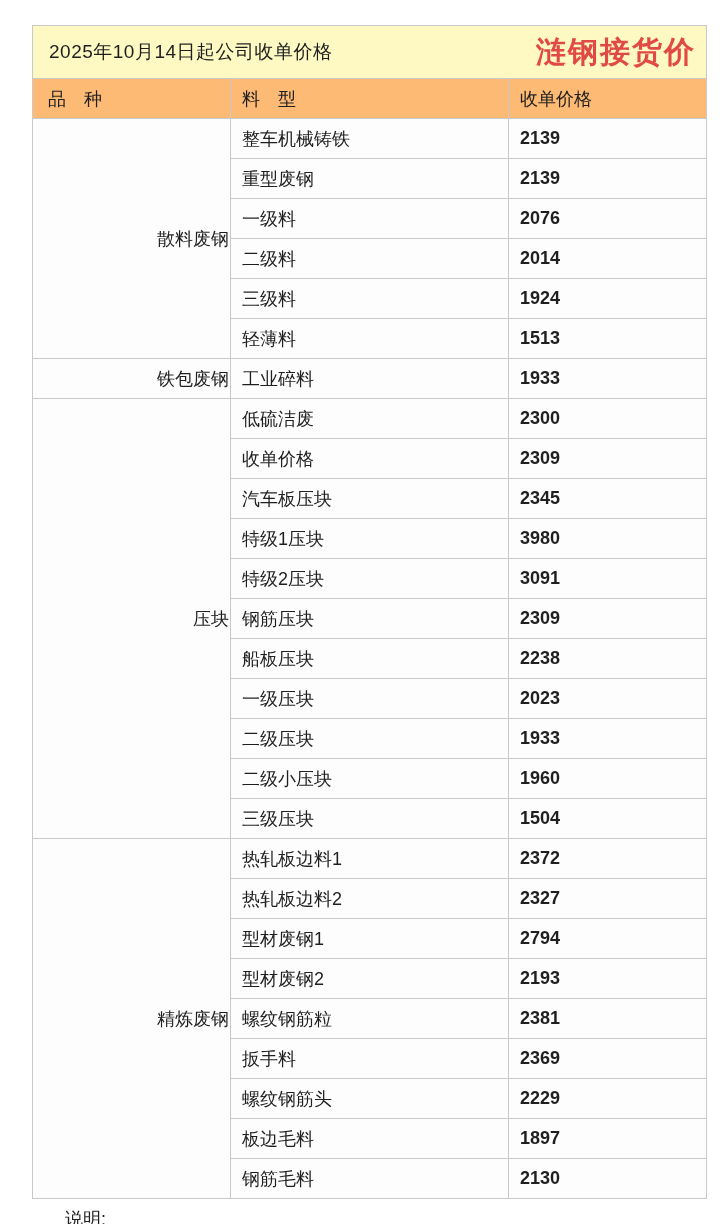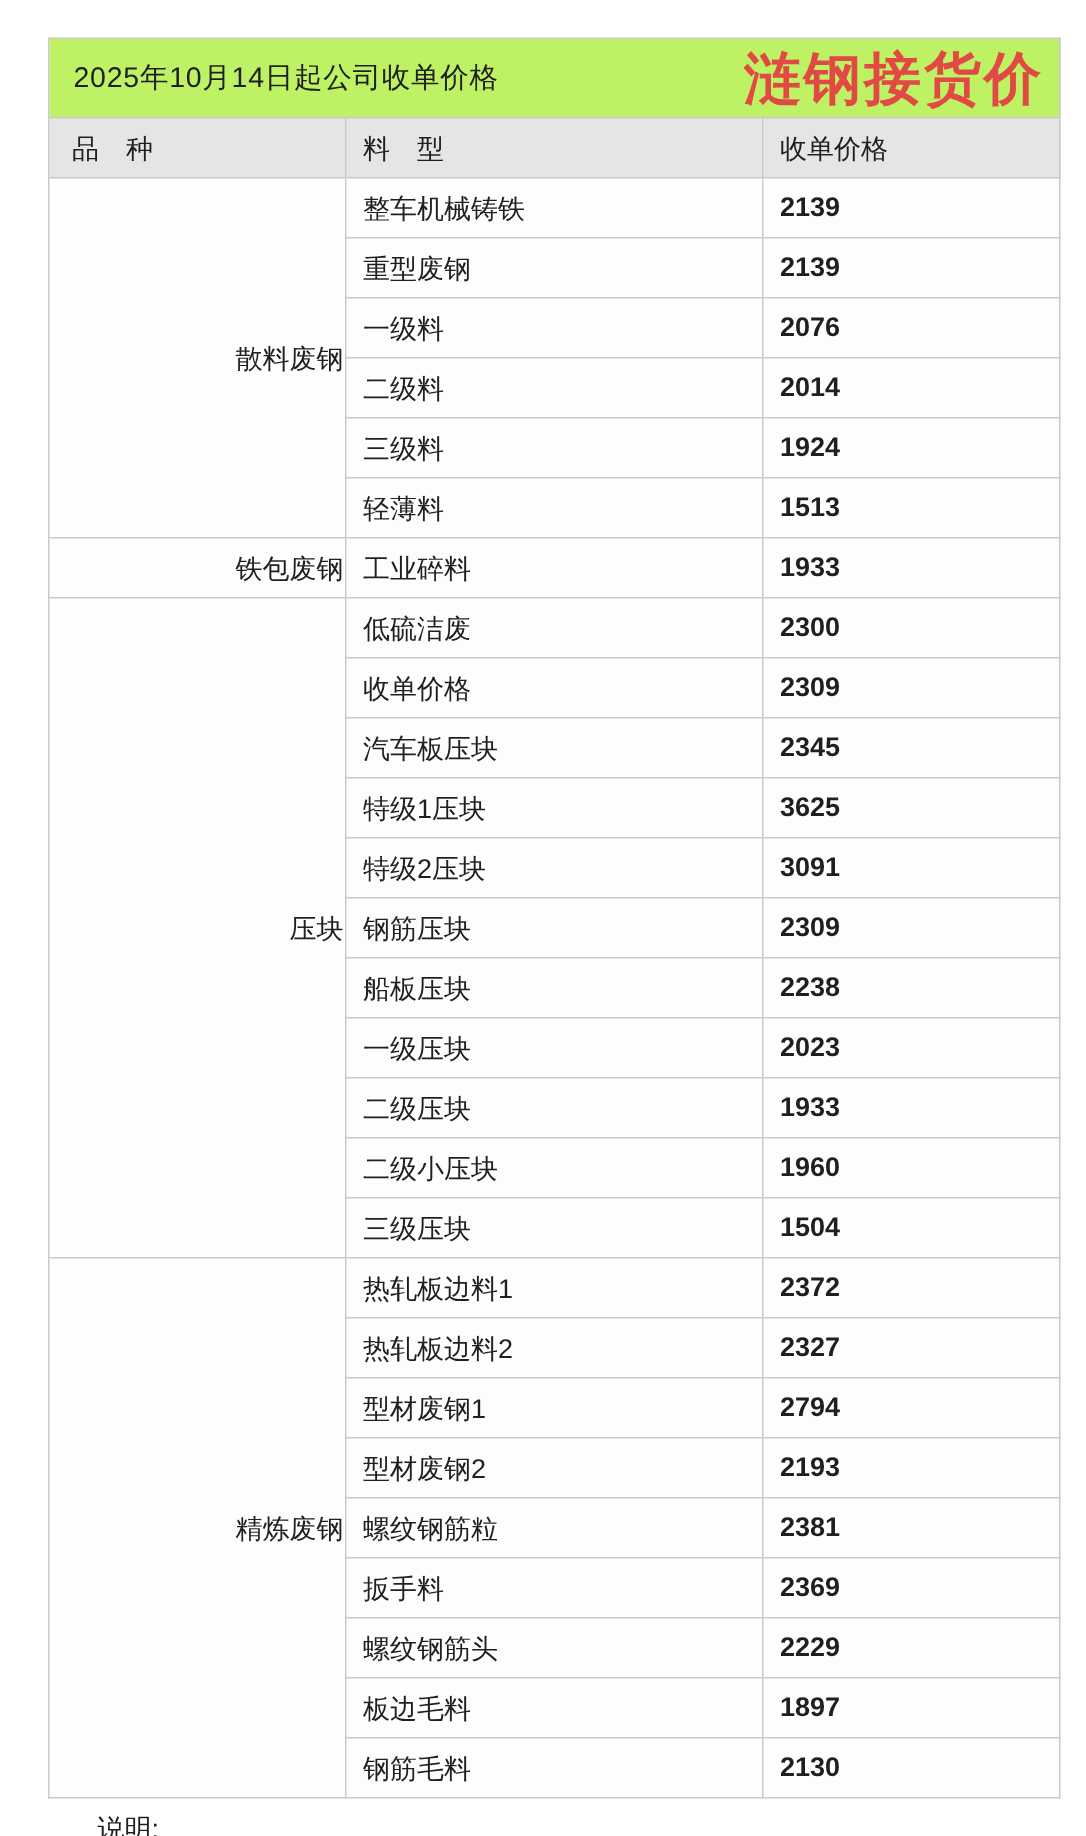--- a/index.html
+++ b/index.html
@@ -34,43 +34,43 @@
     box-sizing:border-box;
     font-weight:400;
     text-align:left;
     vertical-align:middle;
     font-size:18px;
     background:#fdfdfd;
   }
   tr.title-row td{
     height:53px;
     padding:0;
-    background:#bef264;
+    background:#fef9c3;
   }
   .title-wrap{
     display:flex;
     align-items:center;
     justify-content:space-between;
     padding:0 10px 0 16px;
   }
   .sheet-title{
     font-size:19px;
     color:var(--text);
     letter-spacing:0.5px;
   }
   .highlight{
     color:var(--accent);
-    font-size:38px;
+    font-size:30px;
     font-weight:700;
     letter-spacing:2px;
   }
   tr.header-row th{
     height:40px;
     padding-left:15px;
-    background:#e5e5e5;
+    background:#fdba74;
   }
   tr.header-row th.h2,
   tr.header-row th.h3{padding-left:11px;}
   tr.data-row td{height:40px;margin-left:16px;}
   td.cat{
     padding-left:15px;
     vertical-align:middle;
     text-align:right;
   }
   td.mat{padding-left:11px;}
@@ -145,21 +145,21 @@
         <tr class="data-row">
           <td class="mat">收单价格</td>
           <td class="price">2309</td>
         </tr>
         <tr class="data-row">
           <td class="mat">汽车板压块</td>
           <td class="price">2345</td>
         </tr>
         <tr class="data-row">
           <td class="mat">特级1压块</td>
-          <td class="price">3625</td>
+          <td class="price">3980</td>
         </tr>
         <tr class="data-row">
           <td class="mat">特级2压块</td>
           <td class="price">3091</td>
         </tr>
         <tr class="data-row">
           <td class="mat">钢筋压块</td>
           <td class="price">2309</td>
         </tr>
         <tr class="data-row">

